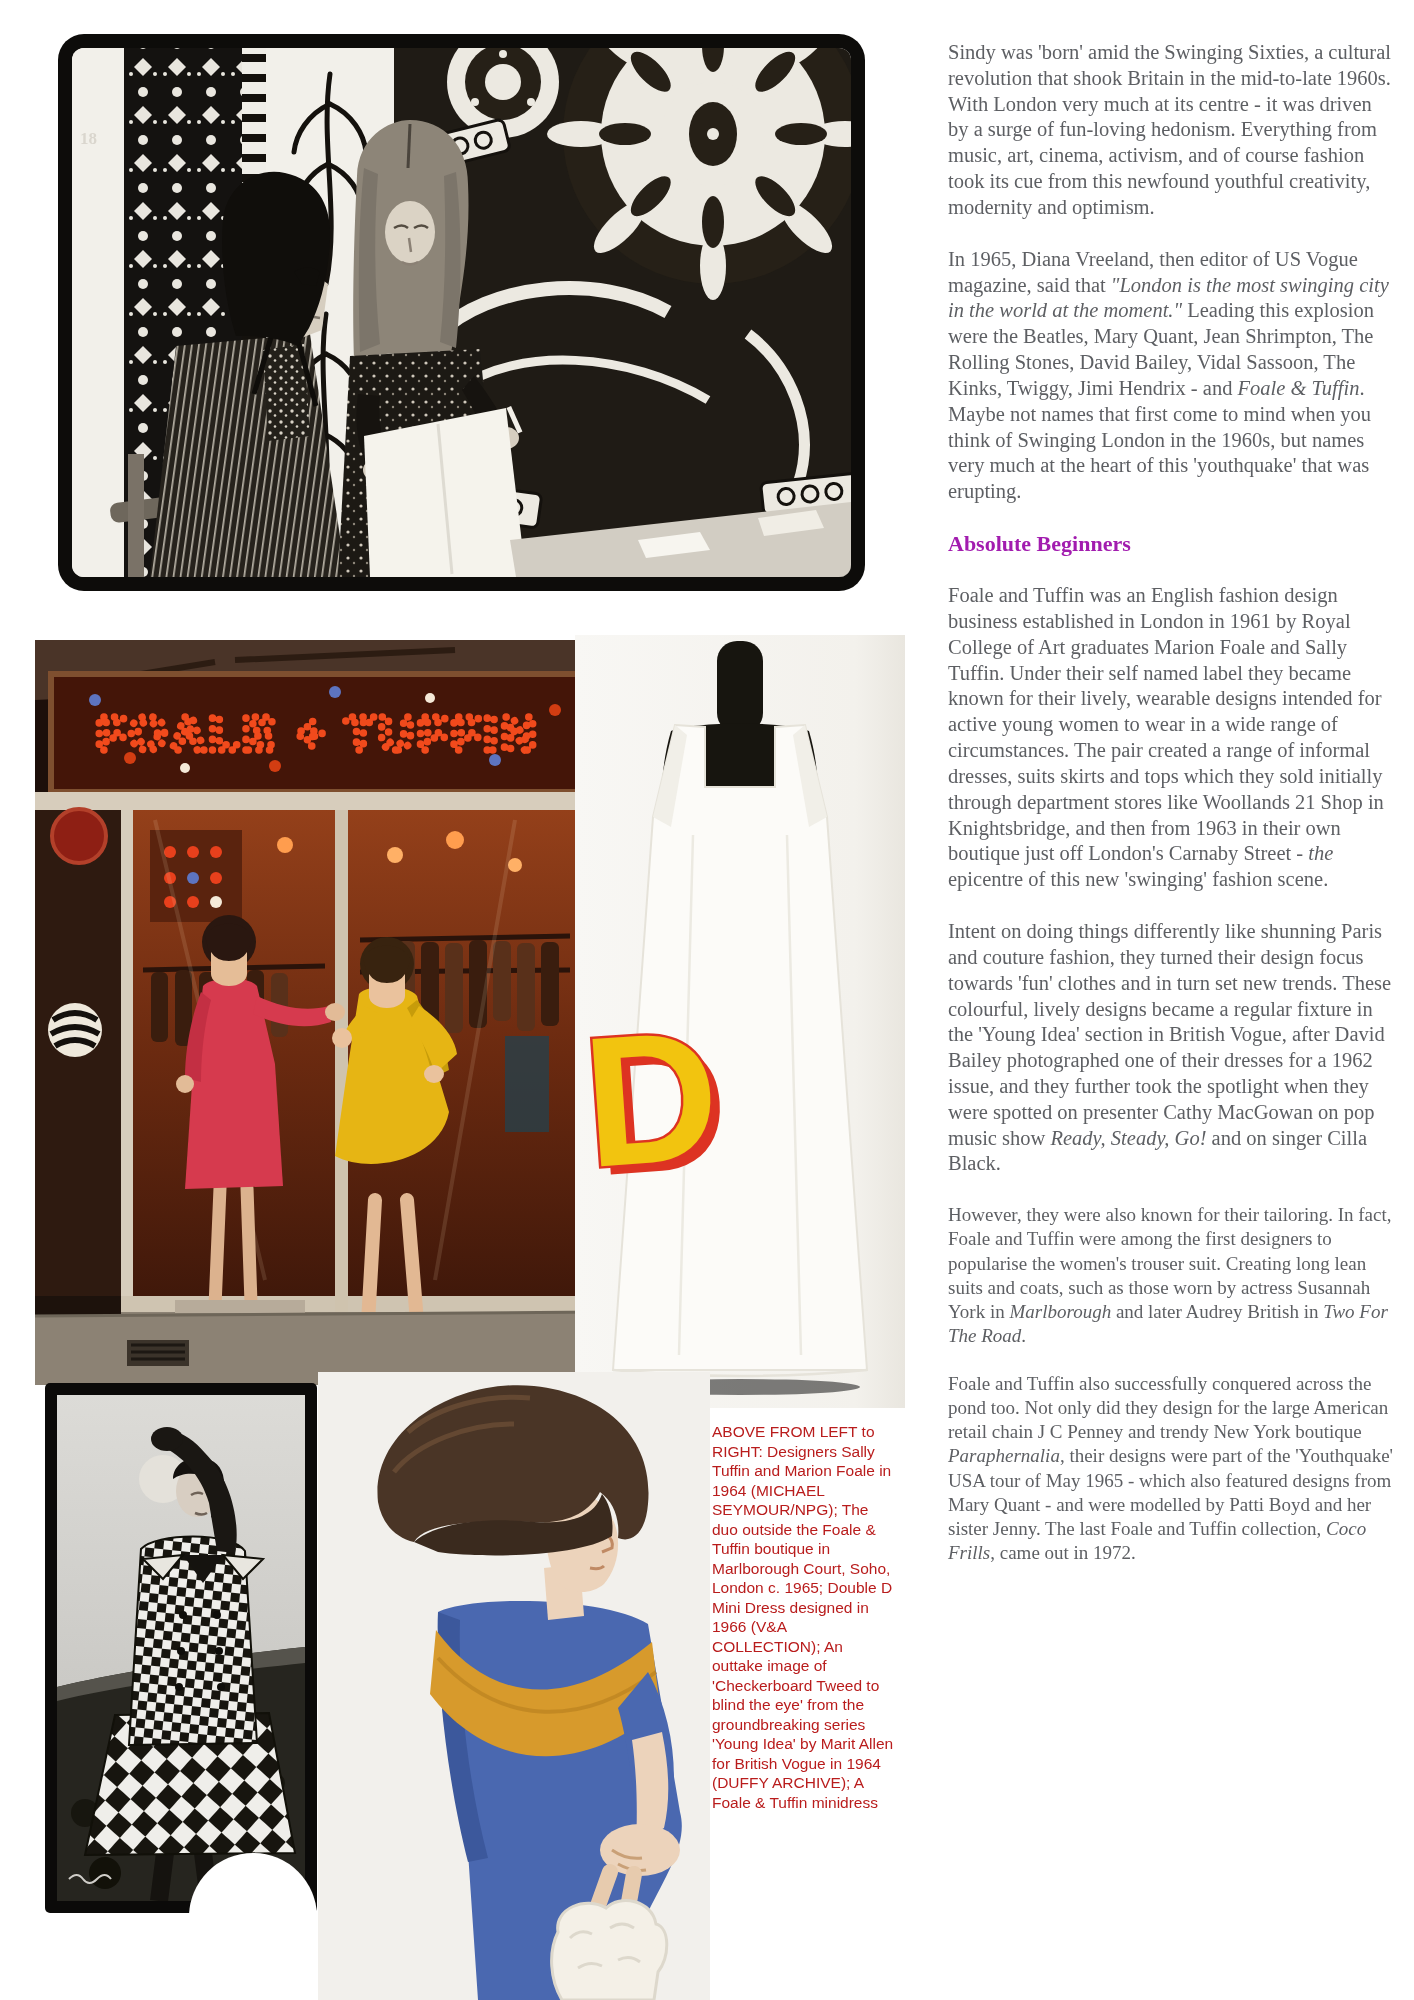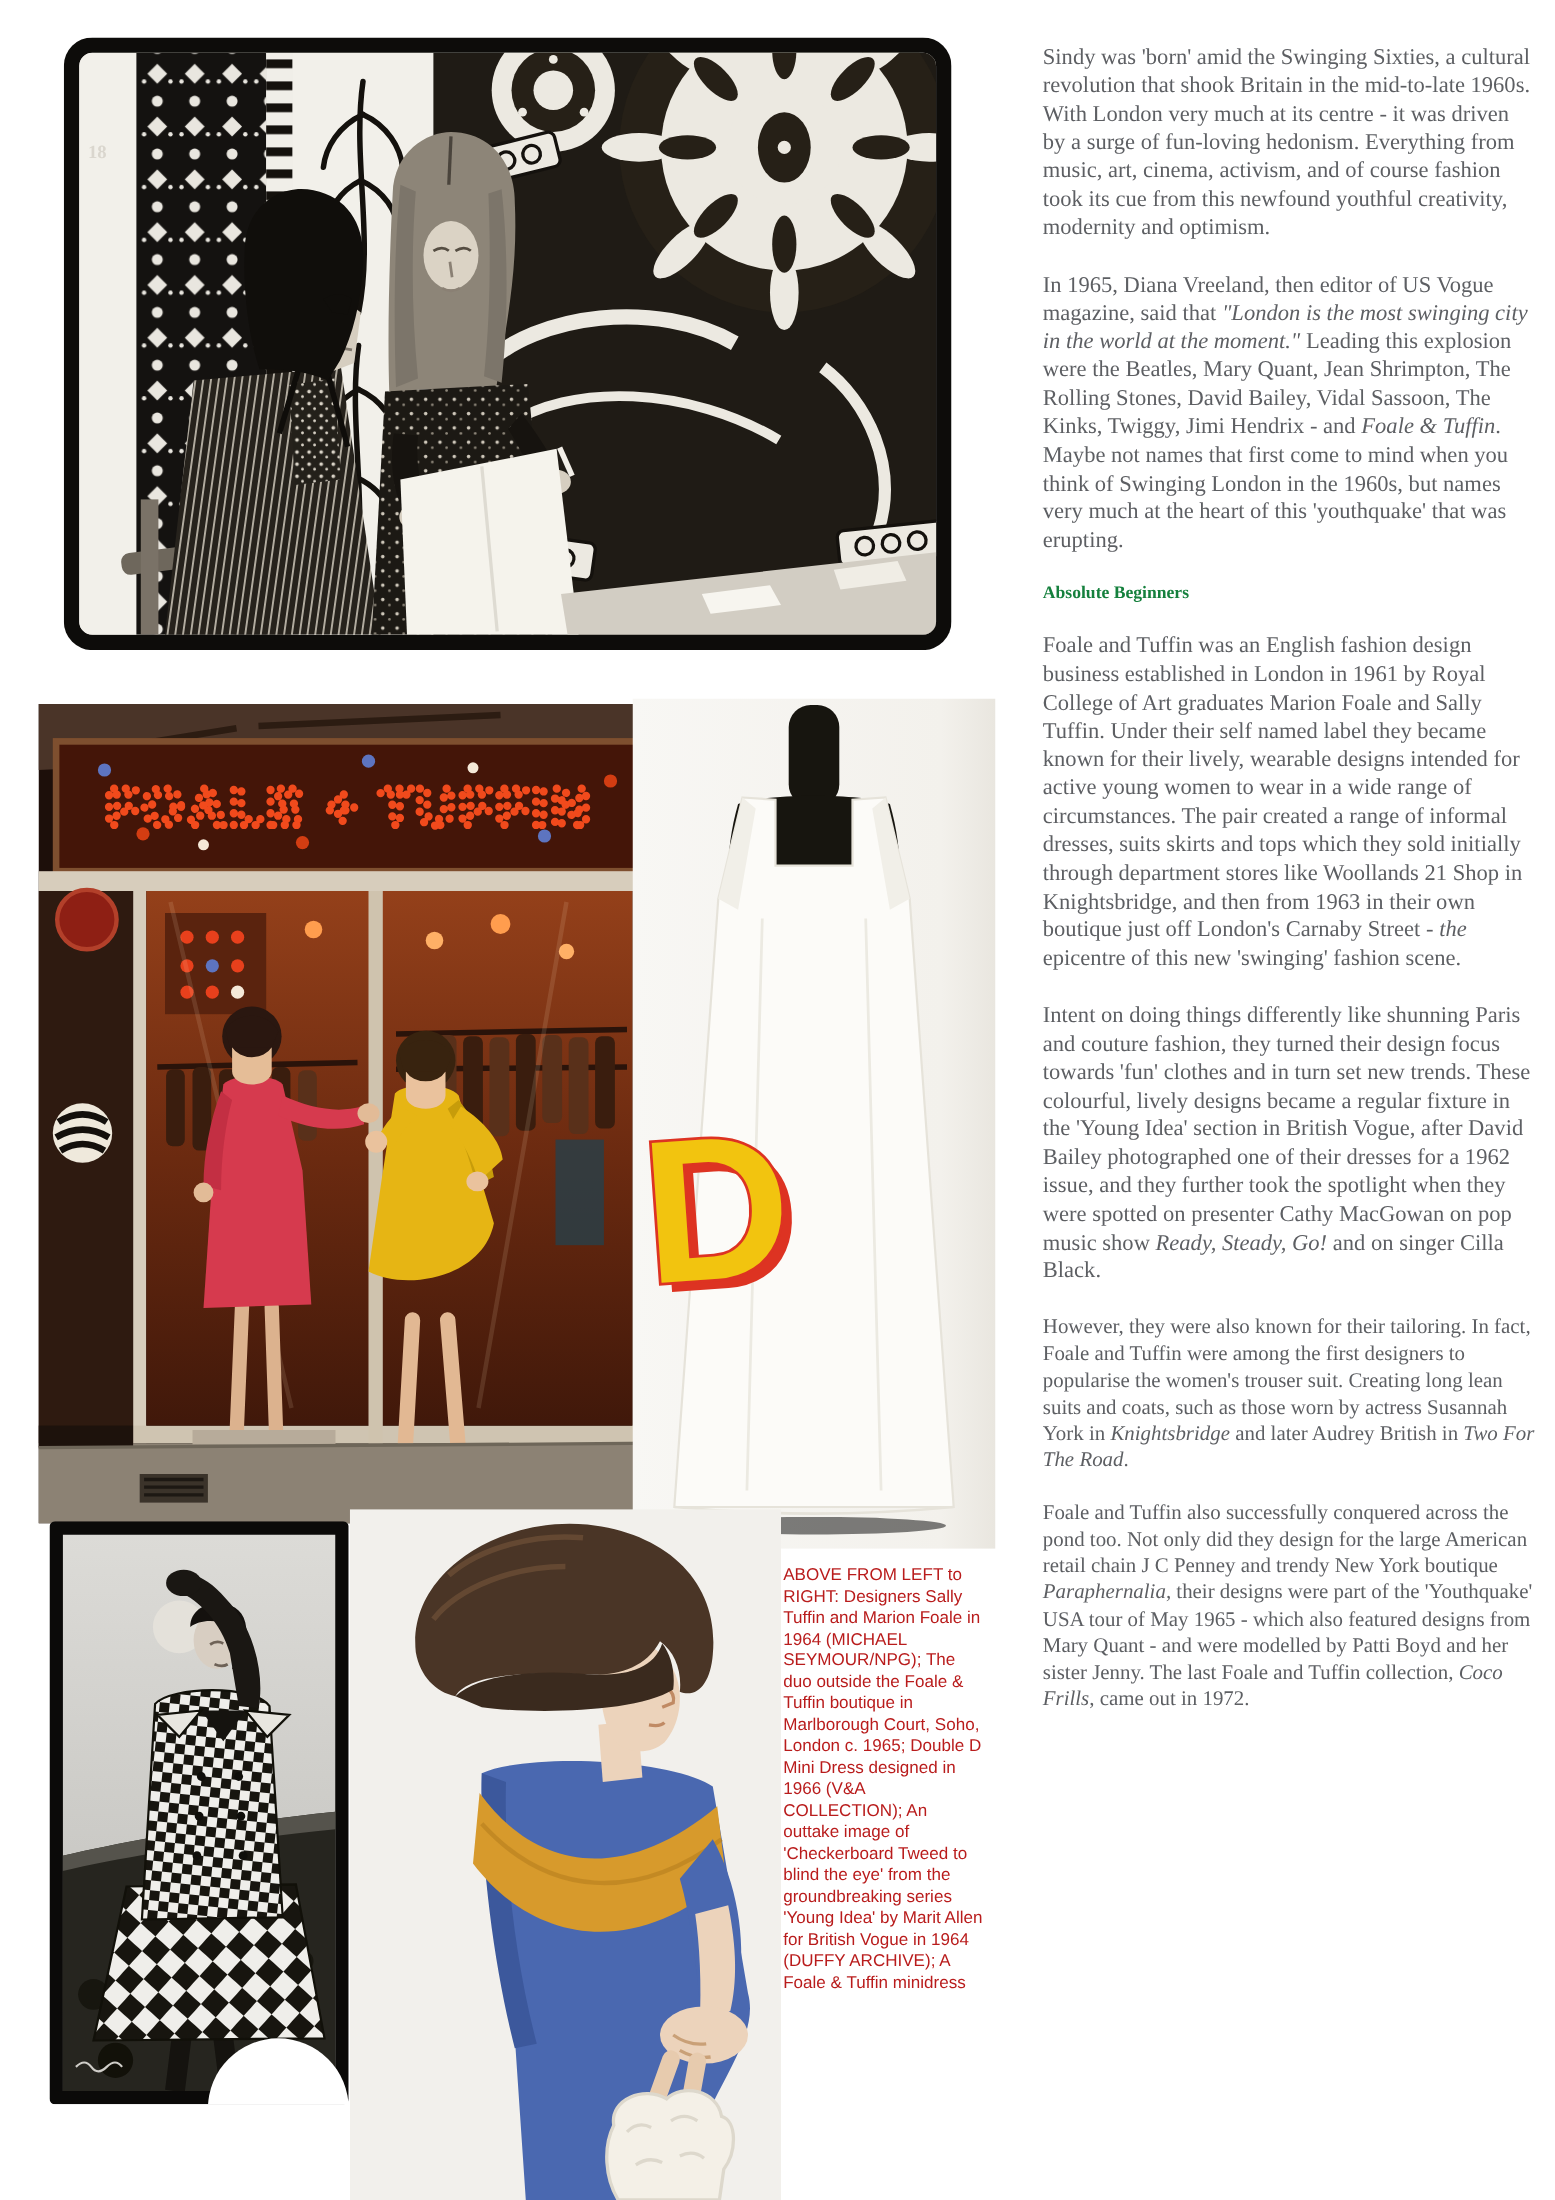--- a/index.html
+++ b/index.html
@@ -7,21 +7,21 @@
         font-family:"Liberation Serif",serif;}
   .photo{position:absolute;}
   svg{display:block;}
 
   
   .column{position:absolute;left:948px;top:40px;width:448px;color:#5d5f63;}
   .title{font-size:28px;font-weight:700;letter-spacing:.4px;color:#1d1f22;margin:0 0 22px 0;}
   .body{font-size:20.5px;line-height:1.26;margin:0 0 26px 0;}
   .body em{font-style:italic;}
   .small{font-size:19px;line-height:1.27;margin-bottom:24px;}
-  .sub{font-size:16px;font-weight:700;color:#15803d;margin:0 0 26px 0;}
+  .sub{font-size:22px;font-weight:700;color:#a21caf;margin:0 0 26px 0;}
   .pullquote{font-size:28px;line-height:1.26;font-weight:700;color:#c03048;margin:2px 0 26px 0;}
 
   
   .caption{position:absolute;left:712px;top:1422px;width:186px;
            font-family:"Liberation Sans",sans-serif;font-size:15.5px;line-height:1.26;color:#b91c1c;}
 </style>
 </head>
 <body>
 
 <div class="page">
@@ -434,17 +434,17 @@
   </div>
 
   <div class="caption">ABOVE FROM LEFT to RIGHT: Designers Sally Tuffin and Marion Foale in 1964 (MICHAEL SEYMOUR/NPG); The duo outside the Foale &amp; Tuffin boutique in Marlborough Court, Soho, London c. 1965; Double D Mini Dress designed in 1966 (V&amp;A COLLECTION); An outtake image of 'Checkerboard Tweed to blind the eye' from the groundbreaking series 'Young Idea' by Marit Allen for British Vogue in 1964 (DUFFY ARCHIVE); A Foale &amp; Tuffin minidress</div>
 
   <div class="column">
     <p class="body"><span>Sindy was 'born' amid the Swinging Sixties, a cultural revolution that shook Britain in the mid-to-late 1960s. With London very much at its centre - it was driven by a surge of fun-loving hedonism. Everything from music, art, cinema, activism, and of course fashion took its cue from this newfound youthful creativity, modernity and optimism.</span></p>
     <p class="body"><span>In 1965, Diana Vreeland, then editor of US Vogue magazine, said that </span><em>"London is the most swinging city in the world at the moment."</em><span> Leading this explosion were the Beatles, Mary Quant, Jean Shrimpton, The Rolling Stones, David Bailey, Vidal Sassoon, The Kinks, Twiggy, Jimi Hendrix - and </span><em>Foale &amp; Tuffin</em><span>. Maybe not names that first come to mind when you think of Swinging London in the 1960s, but names very much at the heart of this 'youthquake' that was erupting.</span></p>
     <h2 class="sub">Absolute Beginners</h2>
     <p class="body"><span>Foale and Tuffin was an English fashion design business established in London in 1961 by Royal College of Art graduates Marion Foale and Sally Tuffin. Under their self named label they became known for their lively, wearable designs intended for active young women to wear in a wide range of circumstances. The pair created a range of informal dresses, suits skirts and tops which they sold initially through department stores like Woollands 21 Shop in Knightsbridge, and then from 1963 in their own boutique just off London's Carnaby Street - </span><em>the</em><span> epicentre of this new 'swinging' fashion scene.</span></p>
     <p class="body"><span>Intent on doing things differently like shunning Paris and couture fashion, they turned their design focus towards 'fun' clothes and in turn set new trends. These colourful, lively designs became a regular fixture in the 'Young Idea' section in British Vogue, after David Bailey photographed one of their dresses for a 1962 issue, and they further took the spotlight when they were spotted on presenter Cathy MacGowan on pop music show </span><em>Ready, Steady, Go!</em><span> and on singer Cilla Black.</span></p>
-    <p class="body small"><span>However, they were also known for their tailoring. In fact, Foale and Tuffin were among the first designers to popularise the women's trouser suit. Creating long lean suits and coats, such as those worn by actress Susannah York in </span><em>Knightsbridge</em><span> and later Audrey British in </span><em>Two For The Road</em><span>.</span></p>
+    <p class="body small"><span>However, they were also known for their tailoring. In fact, Foale and Tuffin were among the first designers to popularise the women's trouser suit. Creating long lean suits and coats, such as those worn by actress Susannah York in </span><em>Marlborough</em><span> and later Audrey British in </span><em>Two For The Road</em><span>.</span></p>
     <p class="body small"><span>Foale and Tuffin also successfully conquered across the pond too. Not only did they design for the large American retail chain J C Penney and trendy New York boutique </span><em>Paraphernalia</em><span>, their designs were part of the 'Youthquake' USA tour of May 1965 - which also featured designs from Mary Quant - and were modelled by Patti Boyd and her sister Jenny. The last Foale and Tuffin collection, </span><em>Coco Frills</em><span>, came out in 1972.</span></p>
   </div>
 
 </div>
 
 </body></html>

